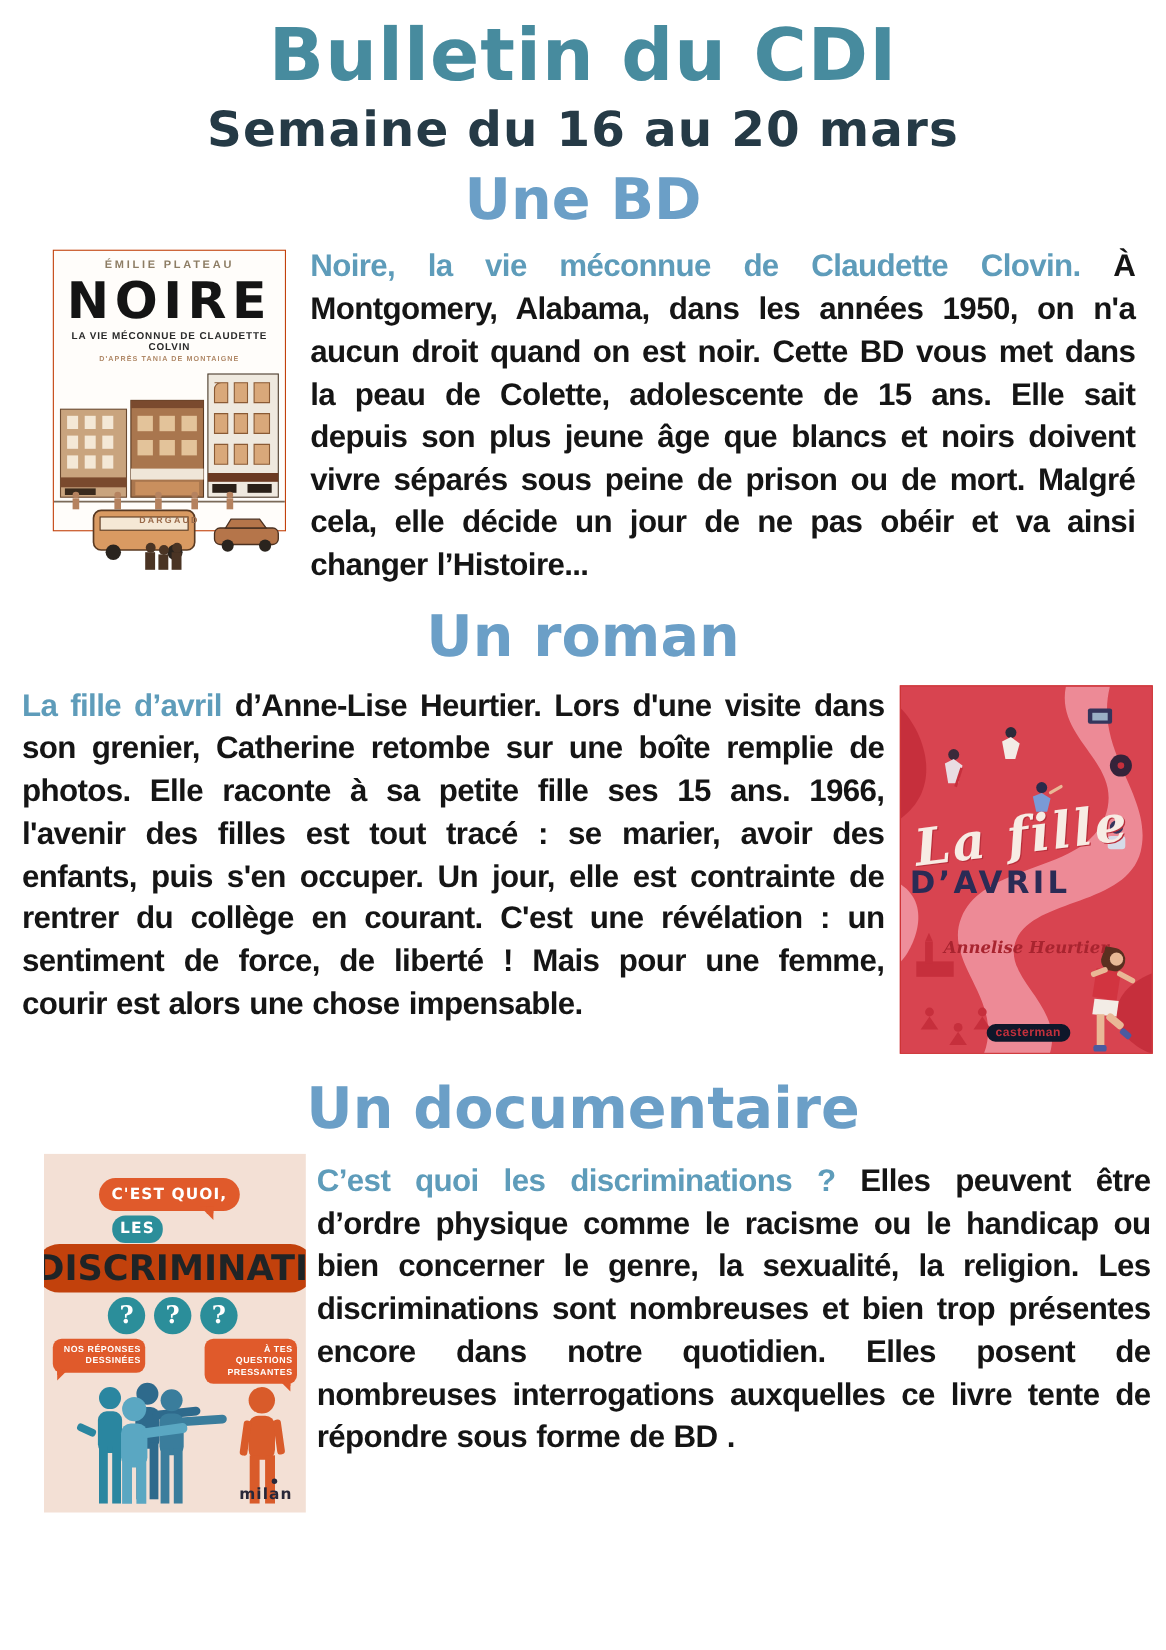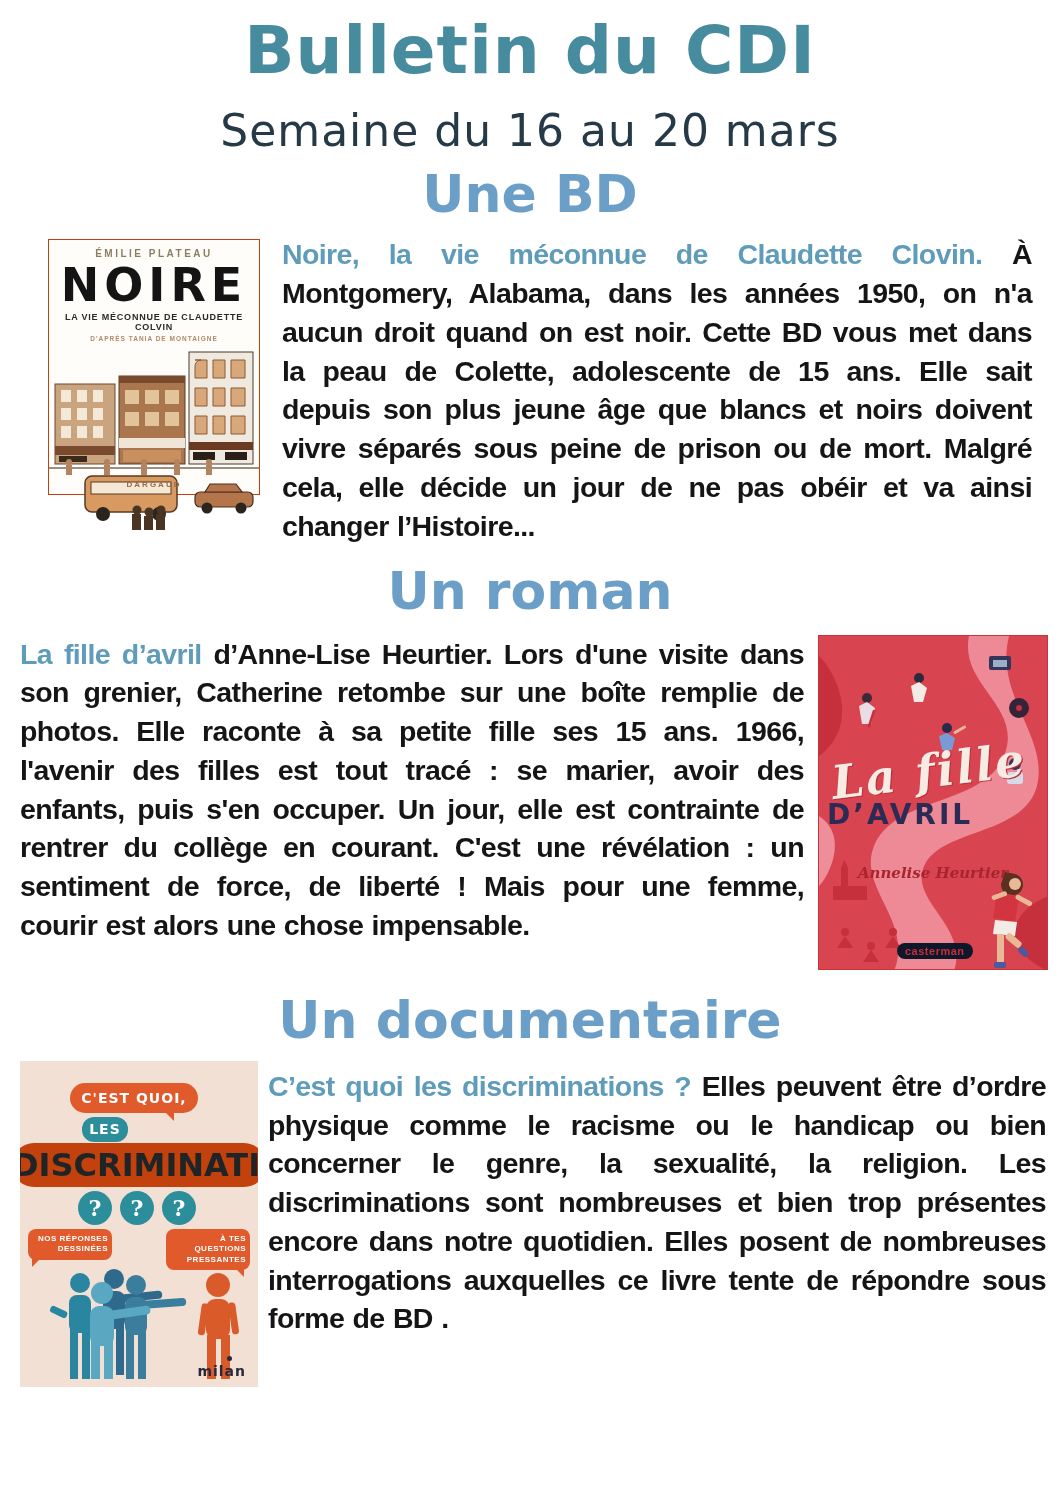--- a/index.html
+++ b/index.html
@@ -10,23 +10,23 @@
     font-family:"Liberation Sans", sans-serif;
   }
   
   .main-title {
     margin-top:16px; text-align:center;
     font-family:"DejaVu Sans", sans-serif;
     font-size:66px; font-weight:bold; color:#478b9e;
     letter-spacing:1px; line-height:1.05;
   }
   .sub-title {
-    text-align:center; margin-top:20px;
-    font-family:"DejaVu Sans", sans-serif;
-    font-size:44px; font-weight:normal; color:#253a46;
+    text-align:center; margin-top:8px;
+    font-family:"DejaVu Sans", sans-serif;
+    font-size:44px; font-weight:bold; color:#253a46;
     letter-spacing:1px;
   }
   .section-heading {
     text-align:center;
     font-family:"DejaVu Sans", sans-serif;
     font-weight:bold; color:#6b9fc7;
     font-size:52px; line-height:1.1;
   }
   .h1 { margin-top:10px; }
   .h2 { margin-top:18px; margin-bottom:14px; }
@@ -86,21 +86,21 @@
   }
   .avril-pub {
     position:absolute; left:78px; bottom:10px;
     background:#0f172a; color:#c2303c; font-weight:bold; font-size:11px;
     padding:2px 8px; border-radius:8px; letter-spacing:0.5px;
   }
 
   
   .cover-disc {
     flex:0 0 238px; width:238px; height:326px; position:relative;
-    background:#f3e0d5; overflow:hidden;
+    background:#f3e0d5; overflow:hidden;margin-left:20px;
   }
   .disc-bubble-top {
     position:absolute; left:50px; top:22px; width:128px; height:30px;
     background:#e05a2b; border-radius:15px; color:#fff; font-weight:bold;
     font-size:14px; letter-spacing:1px; text-align:center; line-height:30px;
     font-family:"DejaVu Sans", sans-serif;
   }
   .disc-bubble-top::after {
     content:""; position:absolute; right:24px; bottom:-8px;
     border:6px solid transparent; border-top-color:#e05a2b; border-right-color:#e05a2b;

